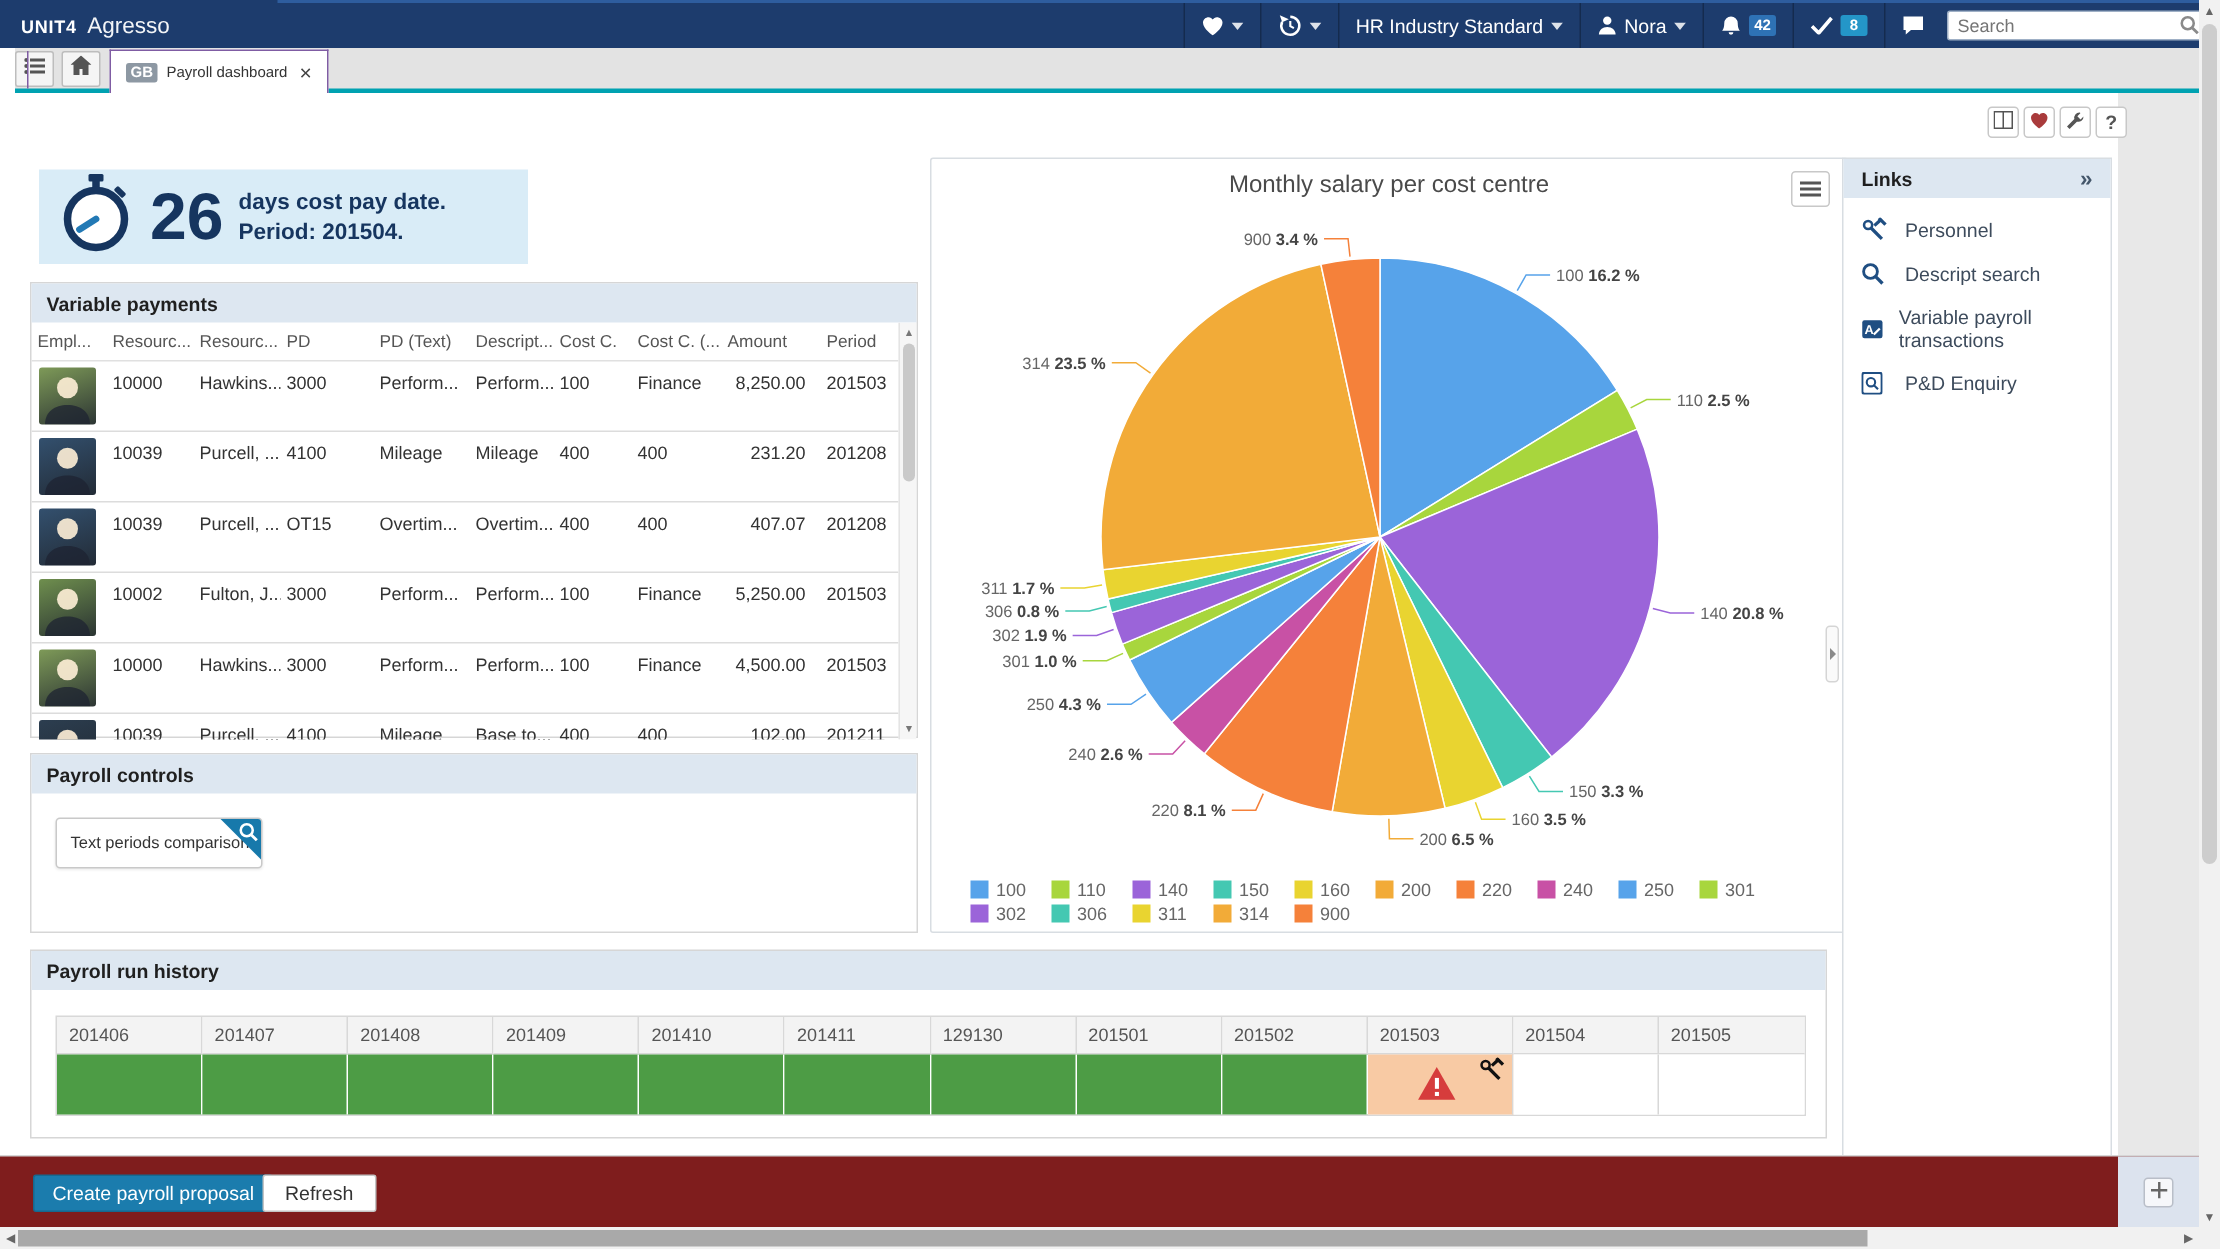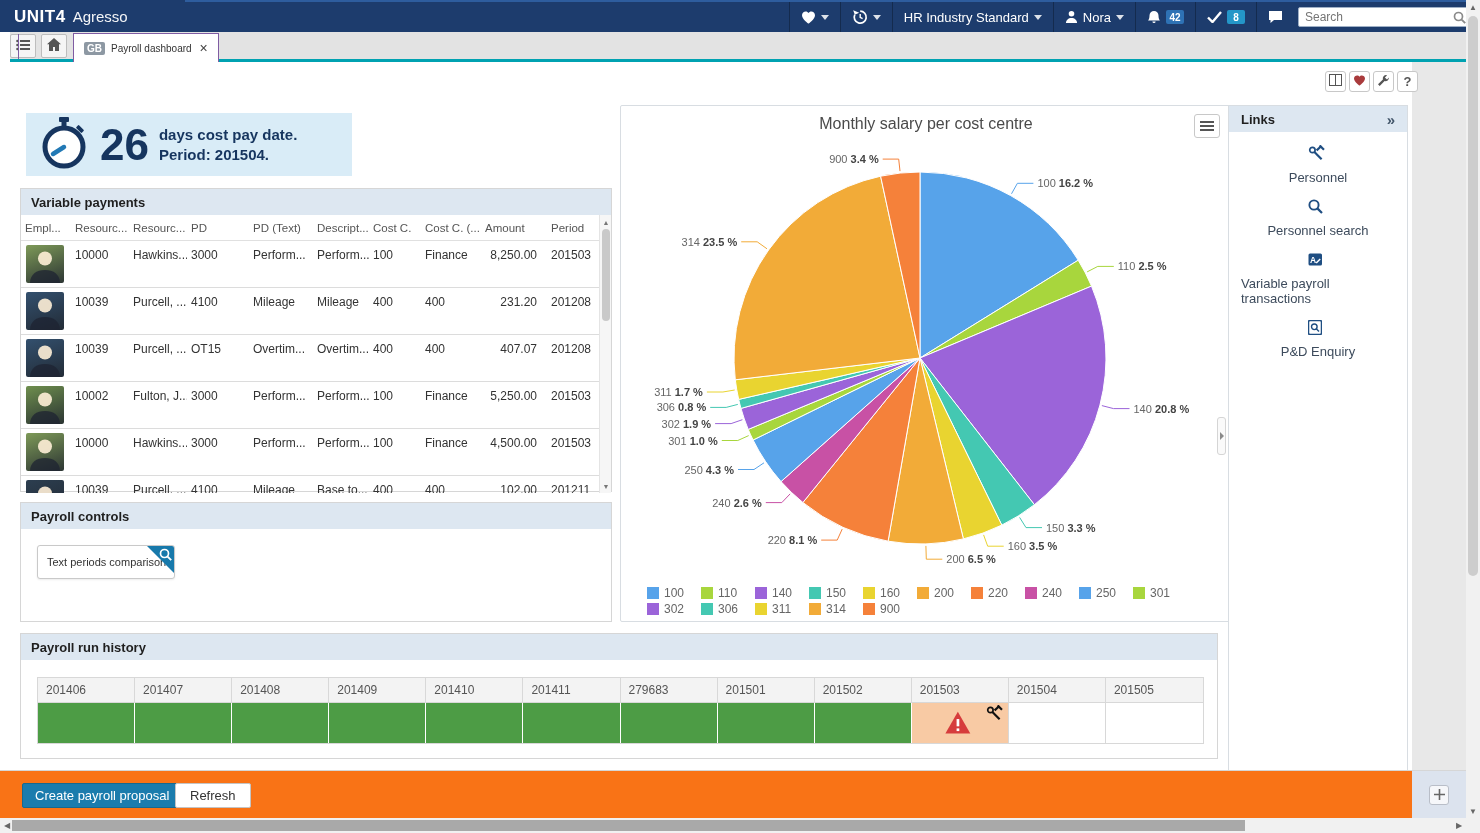--- a/index.html
+++ b/index.html
@@ -8,21 +8,21 @@
   #app { position:relative; width:1480px; height:833px; background:#fff; overflow:hidden; }
 
   
   .top-strip { position:absolute; left:0; top:0; width:1480px; height:2px; background:#1d3c6d; }
   .top-strip .lighter { position:absolute; left:185px; right:0; top:0; bottom:0; background:#2e5d9e; }
 
   
   .navbar { position:absolute; left:0; top:2px; width:1480px; height:30px; background:#1d3c6d;
     color:#fff; display:flex; align-items:center; justify-content:space-between; }
   .brand { display:flex; align-items:baseline; padding-left:14px; }
-  .brand-bold { font-weight:bold; font-size:17px; letter-spacing:.5px; }
+  .brand-bold { font-weight:bold; font-size:12px; letter-spacing:.5px; }
   .brand-reg { font-weight:normal; font-size:15px; margin-left:7px; opacity:.95; }
   .nav-right { display:flex; align-items:center; height:100%; }
   .nav-item { display:flex; align-items:center; gap:5px; padding:0 11px; height:100%;
     border-left:1px solid rgba(0,0,0,.28); font-size:13px; cursor:pointer; }
   .nav-item svg { display:block; }
   .caret { opacity:.85; }
   .badge { min-width:18px; height:14px; border-radius:2px; color:#fff; font-size:10px; font-weight:bold;
     display:flex; align-items:center; justify-content:center; padding:0 3px; }
   .badge-blue { background:#2e72b5; }
   .badge-teal { background:#2496c8; }
@@ -103,21 +103,21 @@
   .pie-legend { position:absolute; left:26px; top:480px; width:548px; display:flex; flex-wrap:wrap; }
   .lg-item { width:54px; display:flex; align-items:center; gap:5px; margin-bottom:2px; cursor:pointer; }
   .lg-sq { width:12px; height:12px; }
   .lg-lb { font-size:12px; color:#666; }
 
   
   #links-panel { position:absolute; left:1228px; top:43px; width:180px; height:822px;
     border:1px solid #d8dde2; background:#fff; }
   #links-panel .section-header { justify-content:space-between; padding:0 12px; }
   .links-collapse { font-size:15px; color:#44576b; cursor:pointer; line-height:1; }
-  .link-item { display:flex; align-items:center; gap:9px; padding:7px 12px; cursor:pointer;flex-direction:column; }
+  .link-item { display:flex; align-items:center; gap:9px; padding:7px 12px; cursor:pointer; }
   .link-item:first-of-type { margin-top:6px; }
   .link-icon { width:20px; color:#1f4e82; display:flex; }
   .link-label { font-size:13px; color:#3d4b5c; }
 
   
   .splitter { position:absolute; left:1217px; top:355px; width:9px; height:38px; background:#fafafa;
     border:1px solid #d5d5d5; border-radius:3px; display:flex; align-items:center; justify-content:center;
     cursor:pointer; }
   .splitter:after { content:""; border-left:4px solid #8a8a8a; border-top:4px solid transparent;
     border-bottom:4px solid transparent; }
@@ -130,21 +130,21 @@
     font-size:12px; color:#555; padding:5px 0 0 8px; }
   .ph-grid > div:nth-child(12n) { border-right:none; }
   .ph-c { height:40px; border-right:1px solid #d8d8d8; position:relative; cursor:pointer; }
   .ph-c.ok { background:#4d9c45; border-right:1px solid #fff; }
   .ph-c.warning { background:#f8caa4; }
   .ph-c.none { background:#fff; }
   .ph-warn { position:absolute; left:50%; top:50%; transform:translate(-58%,-44%); }
   .ph-tools { position:absolute; right:5px; top:2px; color:#111; }
 
   
-  .footer { position:absolute; left:0; top:770px; width:1466px; height:48px; background:#f97316;
+  .footer { position:absolute; left:0; top:770px; width:1466px; height:48px; background:#7f1d1d;
     border-top:1px solid #d6d6d6; }
   .btn-primary { position:absolute; left:22px; top:12px; height:25px; background:#1b7cad; color:#fff;
     border:1px solid #16698f; border-radius:2px; font-size:13px; padding:0 12px; cursor:pointer;
     font-family:"Liberation Sans",sans-serif; }
   .btn-secondary { position:absolute; left:175px; top:12px; height:25px; background:#fff; color:#333;
     border:1px solid #c4c4c4; border-radius:2px; font-size:13px; padding:0 14px; cursor:pointer;
     font-family:"Liberation Sans",sans-serif; }
   .footer-rightbox { position:absolute; left:1412px; top:0; width:54px; height:47px; background:#dce3ee; }
   .plus-btn { position:absolute; left:17px; top:14px; width:20px; height:20px; background:#f6f7fa;
     border:1px solid #b9bec8; border-radius:3px; display:flex; align-items:center; justify-content:center; cursor:pointer; }
@@ -595,21 +595,21 @@
             </span>
             <span class="link-label">Personnel</span>
           </div>
           <div class="link-item">
             <span class="link-icon">
               <svg width="15" height="15" viewBox="0 0 15 15">
                 <circle cx="6" cy="6" r="4.6" fill="none" stroke="currentColor" stroke-width="1.9"></circle>
                 <path d="M9.6 9.6L14 14" stroke="currentColor" stroke-width="2.2"></path>
               </svg>
             </span>
-            <span class="link-label">Personnel search</span>
+            <span class="link-label">Descript search</span>
           </div>
           <div class="link-item">
             <span class="link-icon">
               <svg width="15" height="15" viewBox="0 0 15 15">
                 <rect x="0.5" y="1.5" width="13.5" height="12" rx="1.5" fill="currentColor"></rect>
                 <text x="5" y="10.5" font-size="8.5" font-weight="bold" fill="#fff" text-anchor="middle" font-family="Liberation Sans,sans-serif">A</text>
                 <line x1="8.2" y1="11" x2="12.2" y2="7" stroke="#fff" stroke-width="1.5"></line>
               </svg>
             </span>
             <span class="link-label">Variable payroll transactions</span>
@@ -630,21 +630,21 @@
     <div class="section" id="ph-section">
       <div class="section-header">Payroll run history</div>
       <div class="ph-table">
         <div class="ph-grid" id="ph-head">
             <div class="ph-h">201406</div>
             <div class="ph-h">201407</div>
             <div class="ph-h">201408</div>
             <div class="ph-h">201409</div>
             <div class="ph-h">201410</div>
             <div class="ph-h">201411</div>
-            <div class="ph-h">279683</div>
+            <div class="ph-h">129130</div>
             <div class="ph-h">201501</div>
             <div class="ph-h">201502</div>
             <div class="ph-h">201503</div>
             <div class="ph-h">201504</div>
             <div class="ph-h">201505</div>
           </div>
         <div class="ph-grid" id="ph-body">
             <div class="ph-c ok"></div>
             <div class="ph-c ok"></div>
             <div class="ph-c ok"></div>

